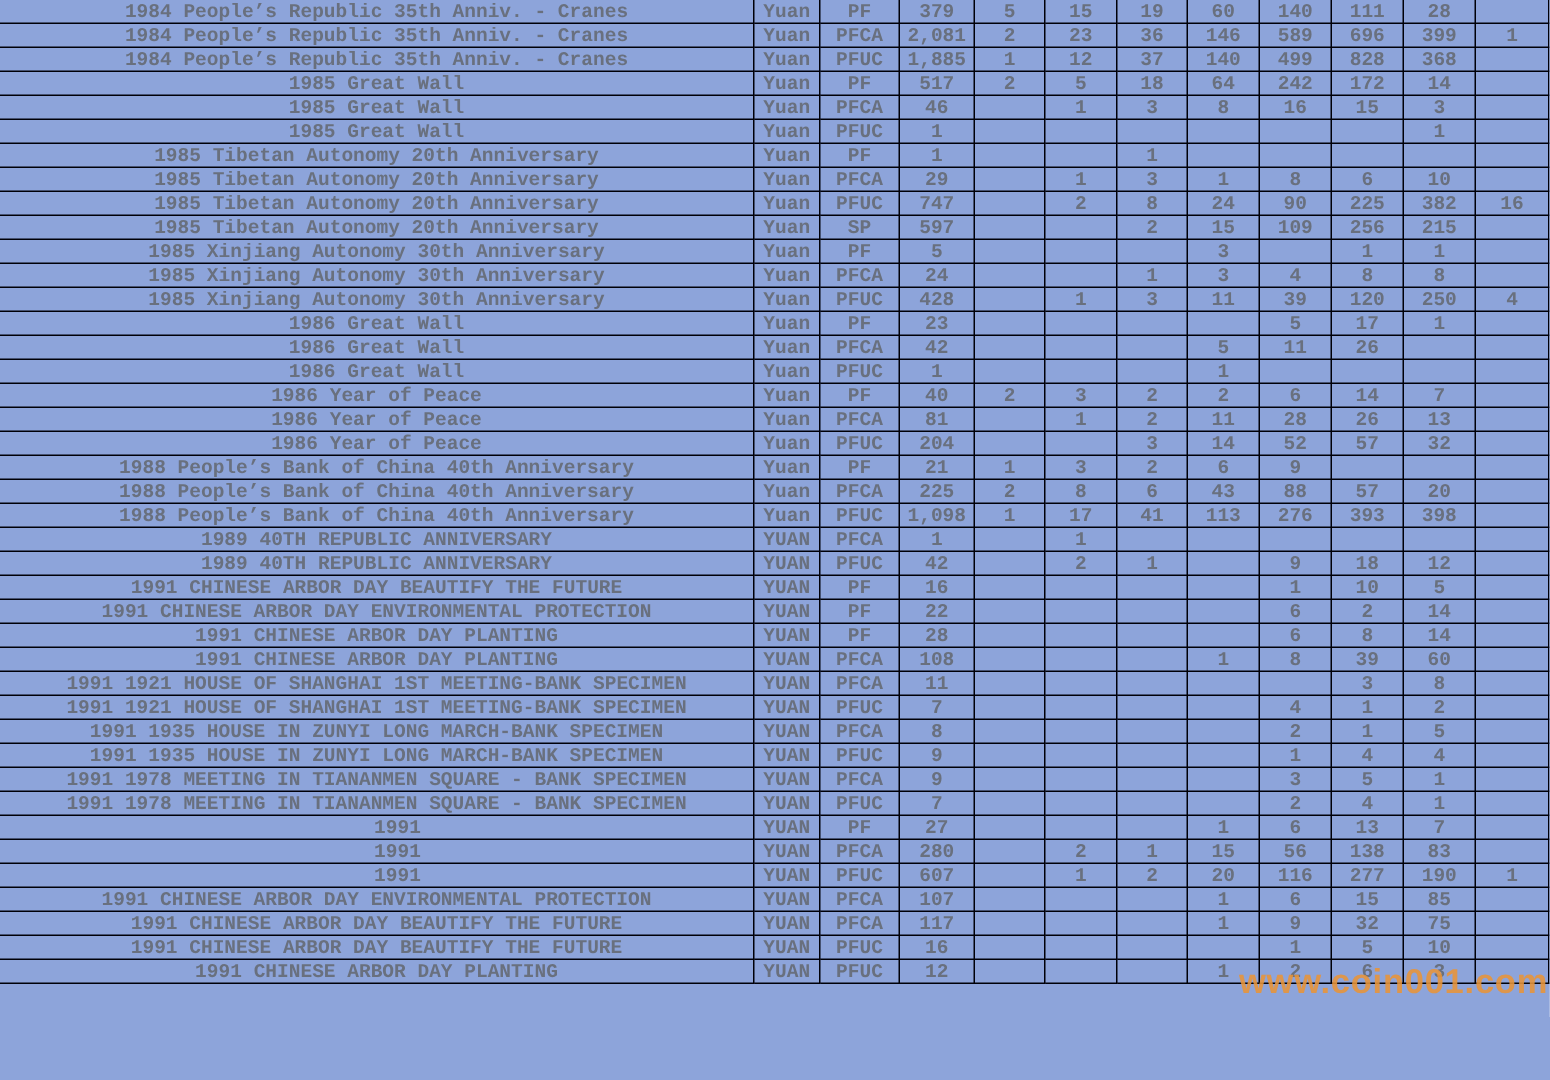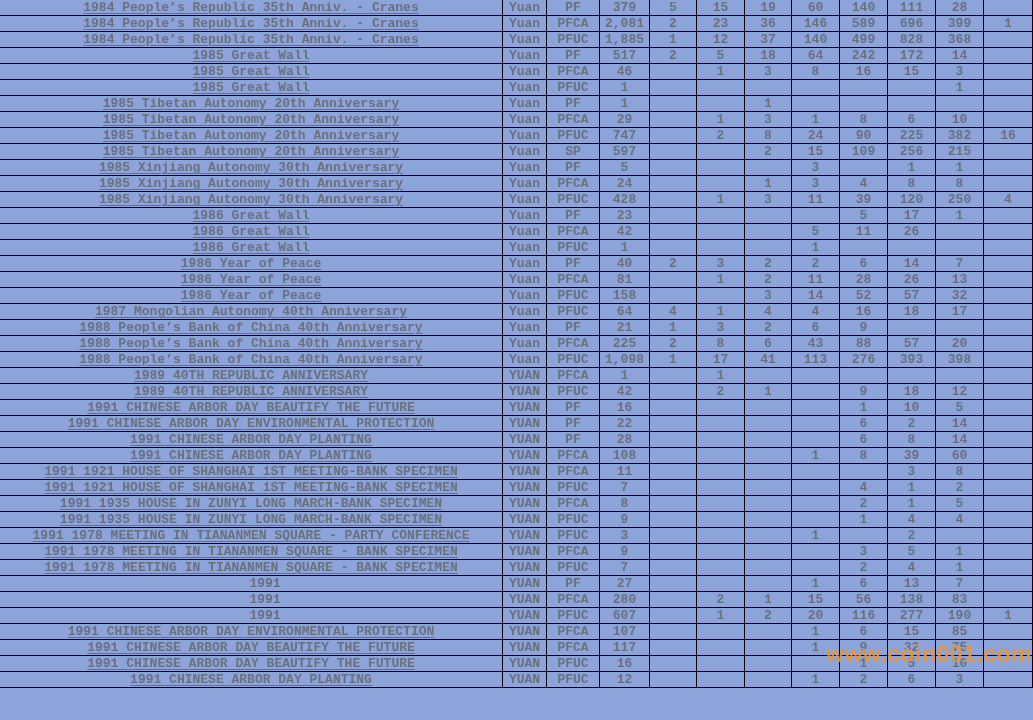--- a/index.html
+++ b/index.html
@@ -34,21 +34,20 @@
     font-weight: bold;
     line-height: 15px;
     color: var(--text);
     text-align: center;
     white-space: nowrap;
     overflow: hidden;
     vertical-align: middle;
   }
   td.desc-cell { }
   .desc-link {
-    text-decoration: underline;
     text-underline-offset: 2px;
     cursor: pointer;
   }
   .desc-plain { text-decoration: none; margin-left: 28px; }
   .watermark {
     position: absolute;
     left: 826px;
     top: 641px;
     font-family: "Liberation Sans", sans-serif;
     font-size: 23px;
@@ -328,42 +327,28 @@
           <td>11</td>
           <td>28</td>
           <td>26</td>
           <td>13</td>
           <td></td>
         </tr>
         <tr>
           <td class="desc-cell"><span class="desc-link">1986 Year of Peace</span></td>
           <td>Yuan</td>
           <td>PFUC</td>
-          <td>158</td>
+          <td>204</td>
           <td></td>
           <td></td>
           <td>3</td>
           <td>14</td>
           <td>52</td>
           <td>57</td>
           <td>32</td>
-          <td></td>
-        </tr>
-        <tr>
-          <td class="desc-cell"><span class="desc-link">1987 Mongolian Autonomy 40th Anniversary</span></td>
-          <td>Yuan</td>
-          <td>PFUC</td>
-          <td>64</td>
-          <td>4</td>
-          <td>1</td>
-          <td>4</td>
-          <td>4</td>
-          <td>16</td>
-          <td>18</td>
-          <td>17</td>
           <td></td>
         </tr>
         <tr>
           <td class="desc-cell"><span class="desc-link">1988 People’s Bank of China 40th Anniversary</span></td>
           <td>Yuan</td>
           <td>PF</td>
           <td>21</td>
           <td>1</td>
           <td>3</td>
           <td>2</td>
@@ -535,34 +520,20 @@
           <td></td>
           <td></td>
           <td></td>
           <td></td>
           <td>1</td>
           <td>4</td>
           <td>4</td>
           <td></td>
         </tr>
         <tr>
-          <td class="desc-cell"><span class="desc-link">1991 1978 MEETING IN TIANANMEN SQUARE - PARTY CONFERENCE</span></td>
-          <td>YUAN</td>
-          <td>PFUC</td>
-          <td>3</td>
-          <td></td>
-          <td></td>
-          <td></td>
-          <td>1</td>
-          <td></td>
-          <td>2</td>
-          <td></td>
-          <td></td>
-        </tr>
-        <tr>
           <td class="desc-cell"><span class="desc-link">1991 1978 MEETING IN TIANANMEN SQUARE - BANK SPECIMEN</span></td>
           <td>YUAN</td>
           <td>PFCA</td>
           <td>9</td>
           <td></td>
           <td></td>
           <td></td>
           <td></td>
           <td>3</td>
           <td>5</td>

